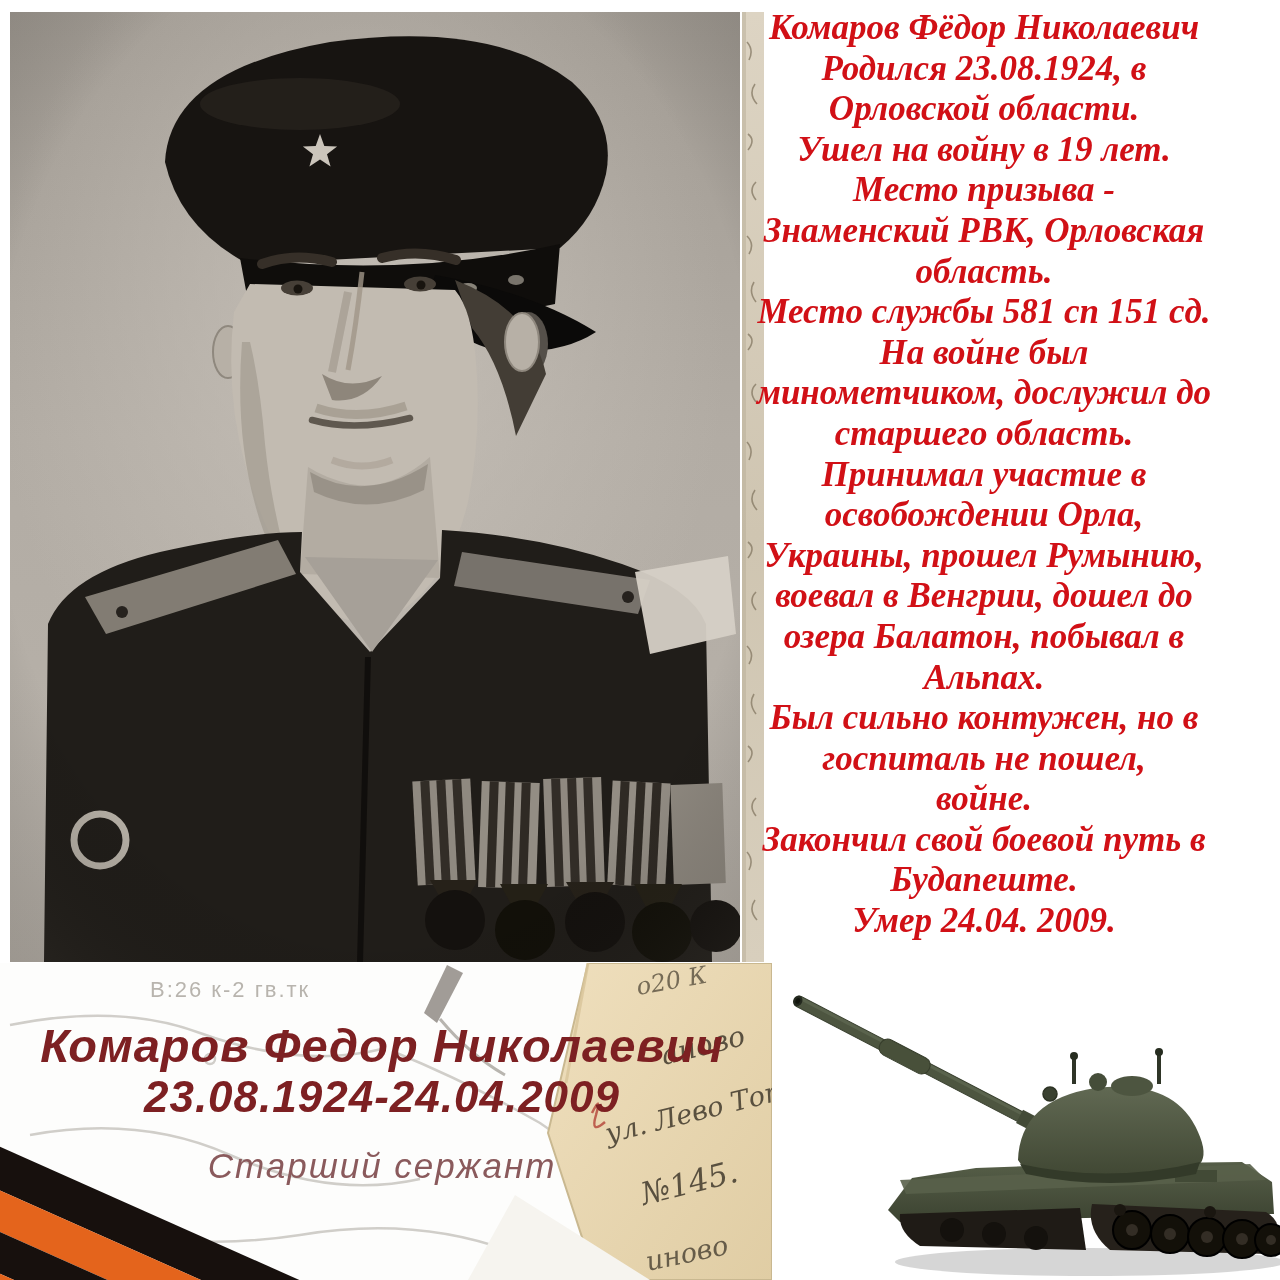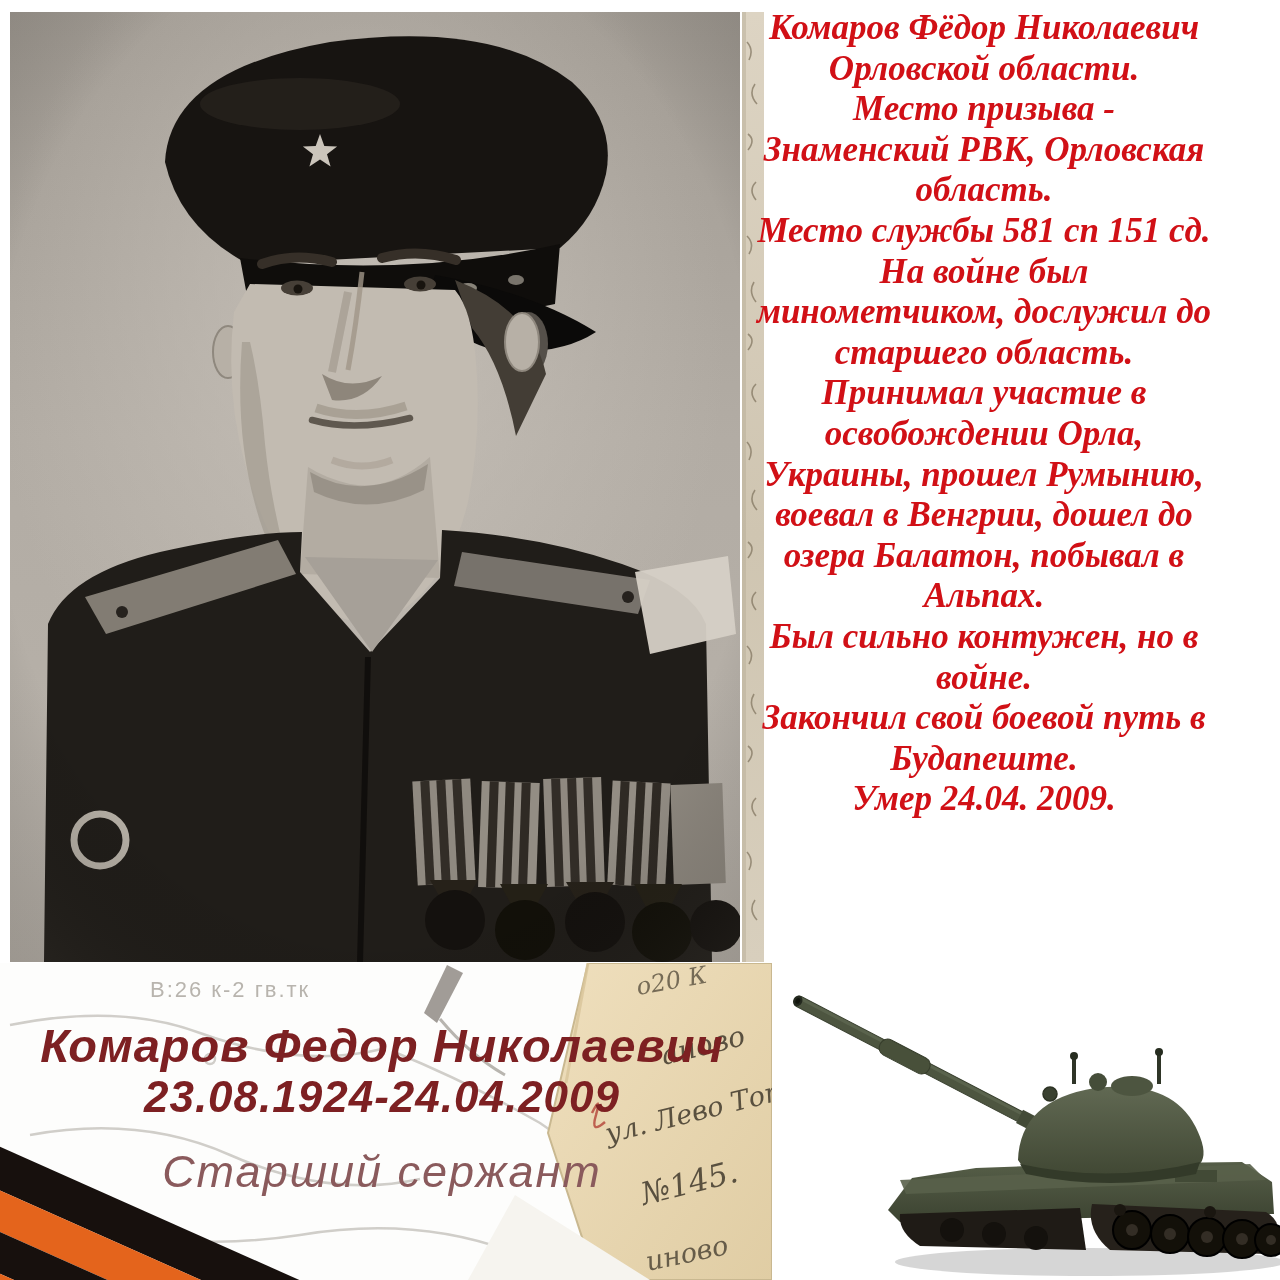--- a/index.html
+++ b/index.html
@@ -11,21 +11,21 @@
   .photo-svg{left:10px;top:12px;width:730px;height:950px;}
   .strip{left:742px;top:12px;width:22px;height:950px;
          background:linear-gradient(180deg,#ddd4c3,#cfc5b1 55%,#d8cfbd);}
   .strip svg{width:100%;height:100%;}
 
   
   .caption-svg{left:0;top:963px;width:772px;height:317px;}
   .cap-line{left:0;width:764px;text-align:center;white-space:nowrap;}
   .cap-name {top:1018px;font-size:47px;font-weight:700;font-style:italic;color:var(--caption-name,#7d2022);letter-spacing:1px;}
   .cap-dates{top:1072px;font-size:44px;font-weight:700;font-style:italic;color:var(--caption-name,#7d2022);letter-spacing:1px;}
-  .cap-rank {top:1146px;font-size:45px;font-style:italic;color:var(--caption-rank,#8a5a5c);letter-spacing:2px;}
+  .cap-rank {top:1146px;font-size:35px;font-style:italic;color:var(--caption-rank,#8a5a5c);letter-spacing:2px;}
 
   
   .ribbon-svg{left:0;top:1100px;width:340px;height:180px;}
 
   
   .bio{left:736px;top:8px;width:496px;text-align:center;}
   .bio-line{white-space:nowrap;font-family:"Liberation Serif","DejaVu Serif",serif;
             font-weight:700;font-style:italic;font-size:35px;line-height:40.6px;
             color:var(--bio-text,#d11016);}
   .tank-svg{left:780px;top:982px;width:500px;height:298px;}
@@ -200,35 +200,38 @@
       <rect x="0" y="40" width="430" height="38" fill="#e4641c"></rect>
       <rect x="0" y="78" width="430" height="38" fill="#17100d"></rect>
       <rect x="0" y="116" width="430" height="38" fill="#e4641c"></rect>
       <rect x="0" y="154" width="430" height="38" fill="#17100d"></rect>
       <rect x="0" y="192" width="430" height="40" fill="#e4641c"></rect>
     </g>
   </svg>
 
   <div class="abs bio">
       <div class="bio-line">Комаров Фёдор Николаевич</div>
+      <div class="bio-line">Родился 23.08.1924, в</div>
       <div class="bio-line">Орловской области.</div>
+      <div class="bio-line">Ушел на войну в 19 лет.</div>
       <div class="bio-line">Место призыва -</div>
       <div class="bio-line">Знаменский РВК, Орловская</div>
       <div class="bio-line">область.</div>
       <div class="bio-line">Место службы 581 сп 151 сд.</div>
       <div class="bio-line">На войне был</div>
       <div class="bio-line">минометчиком, дослужил до</div>
       <div class="bio-line">старшего область.</div>
       <div class="bio-line">Принимал участие в</div>
       <div class="bio-line">освобождении Орла,</div>
       <div class="bio-line">Украины, прошел Румынию,</div>
       <div class="bio-line">воевал в Венгрии, дошел до</div>
       <div class="bio-line">озера Балатон, побывал в</div>
       <div class="bio-line">Альпах.</div>
       <div class="bio-line">Был сильно контужен, но в</div>
+      <div class="bio-line">госпиталь не пошел,</div>
       <div class="bio-line">войне.</div>
       <div class="bio-line">Закончил свой боевой путь в</div>
       <div class="bio-line">Будапеште.</div>
       <div class="bio-line">Умер 24.04. 2009.</div>
     </div>
 
   <svg class="abs tank-svg" viewBox="0 0 500 298" aria-hidden="true">
     <defs>
       <linearGradient id="gTurret" x1="0" y1="0" x2="0" y2="1">
         <stop offset="0" stop-color="#616953"></stop>

